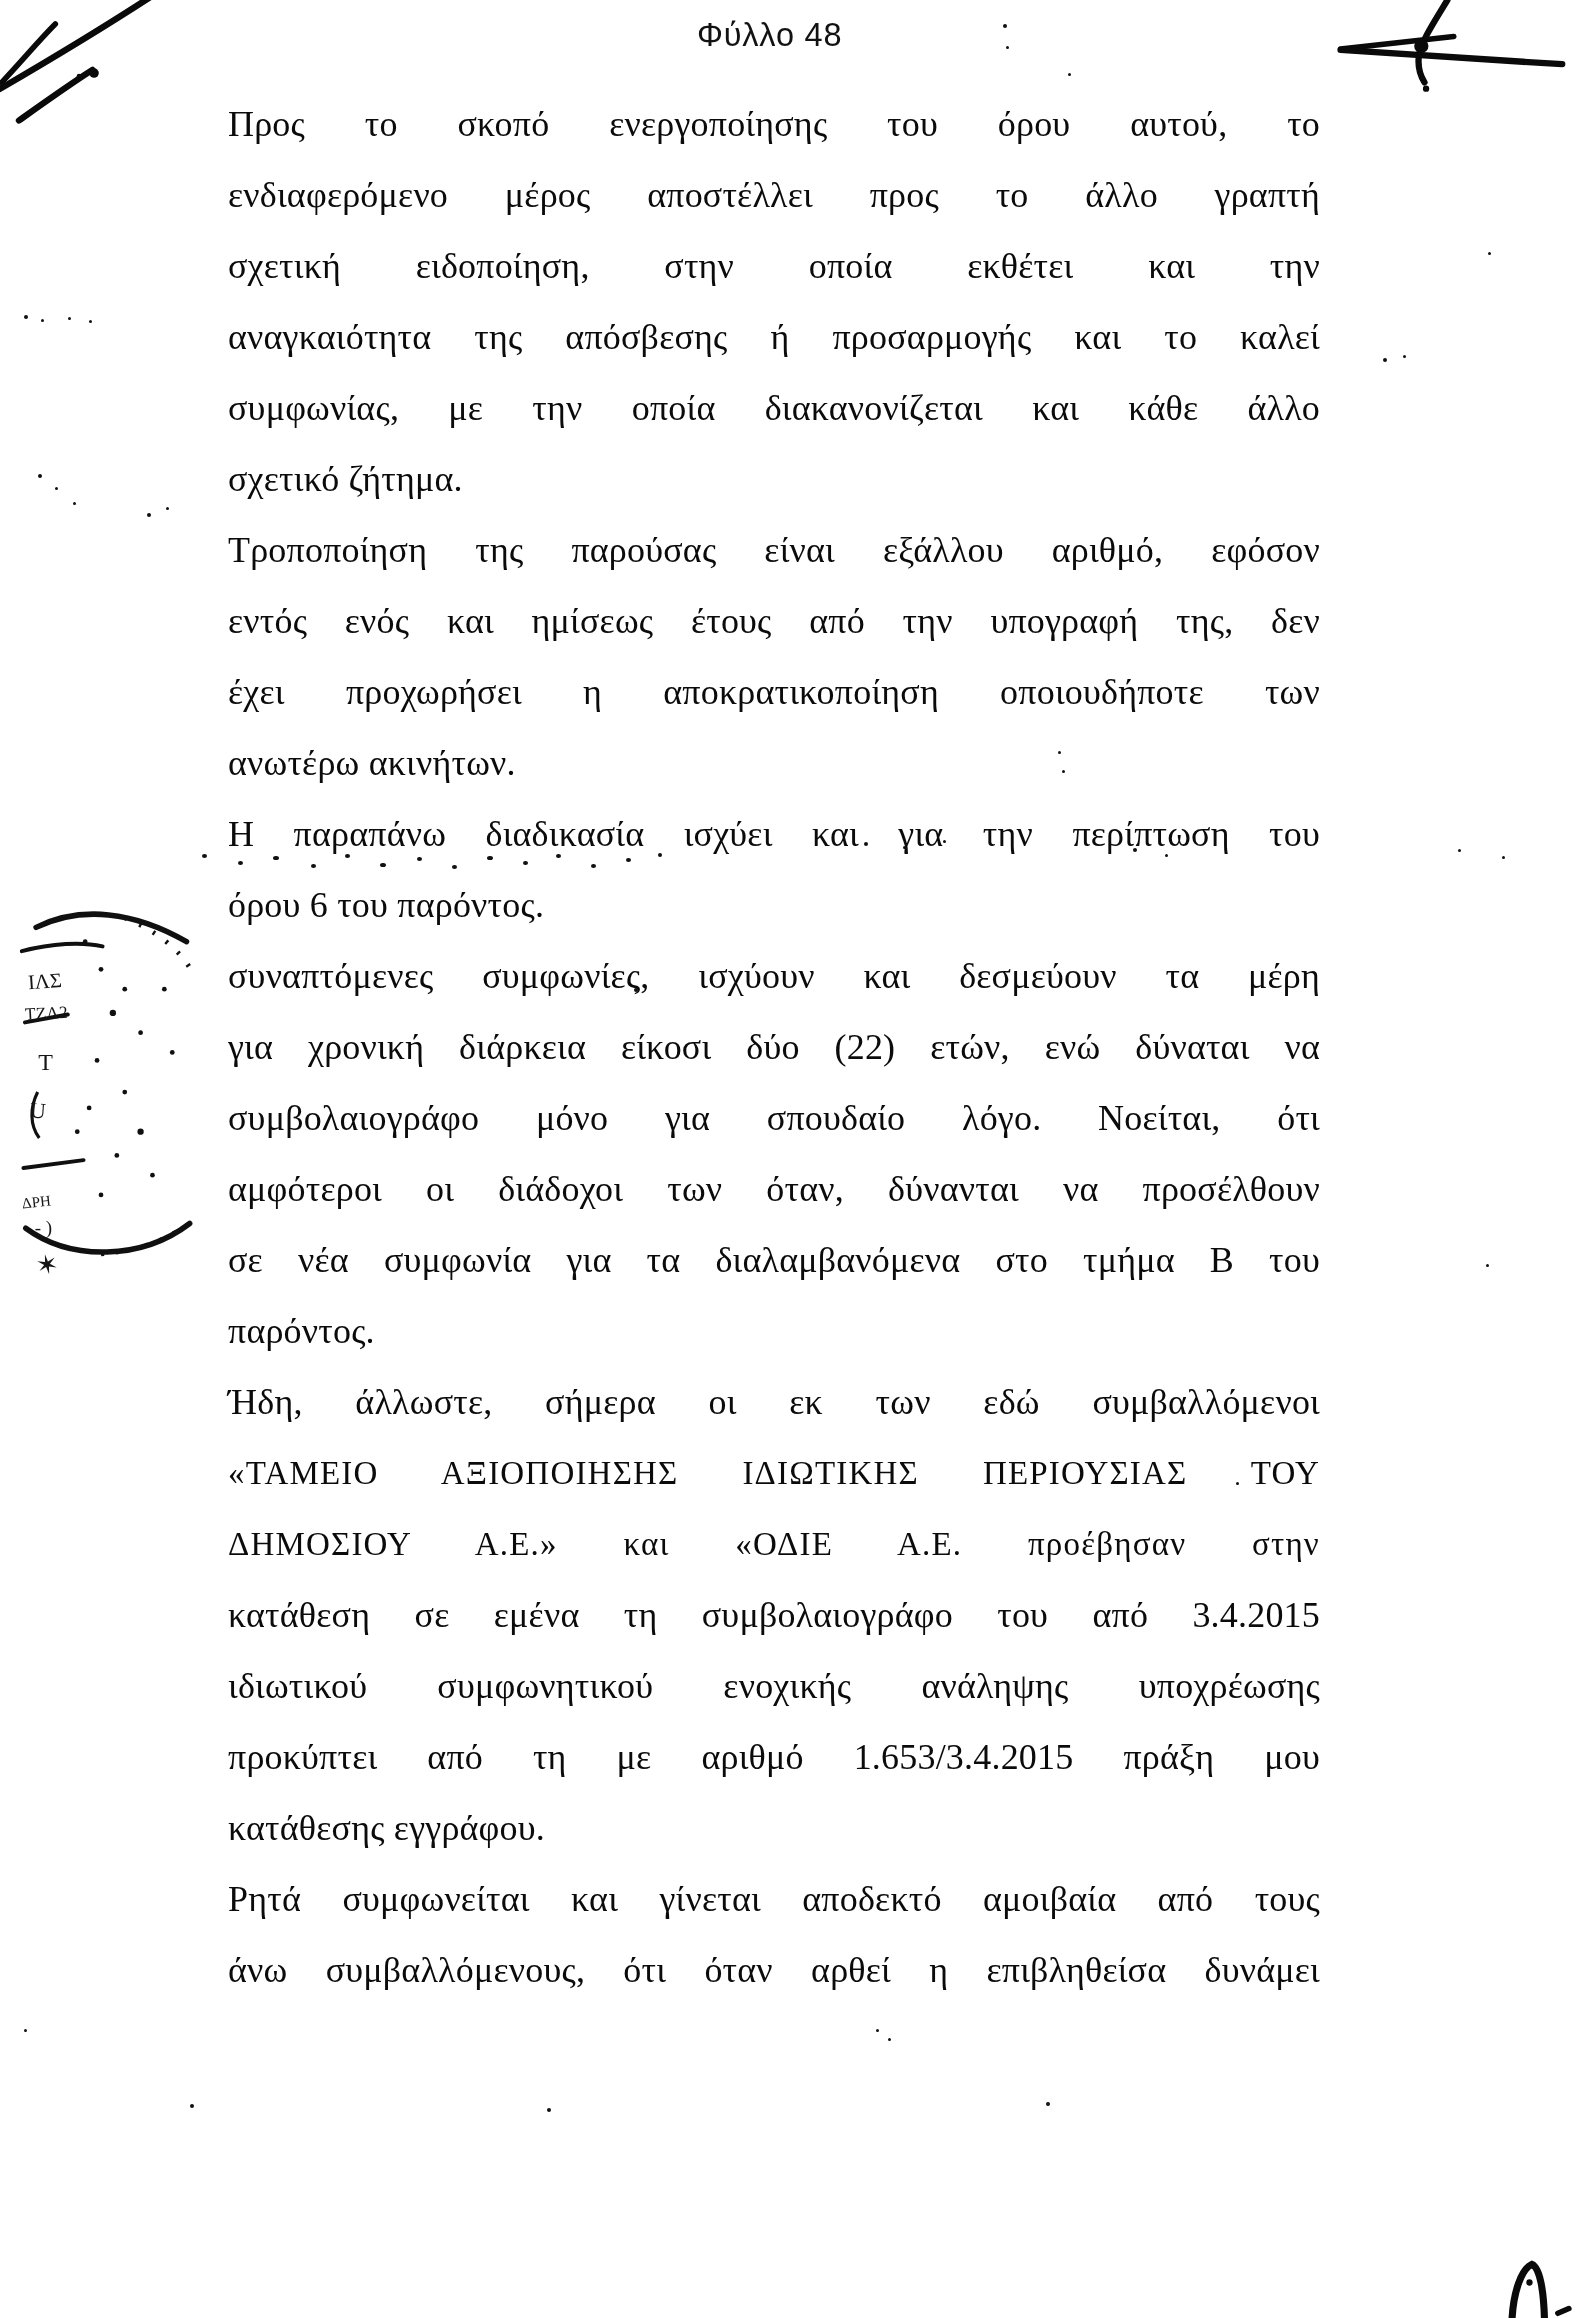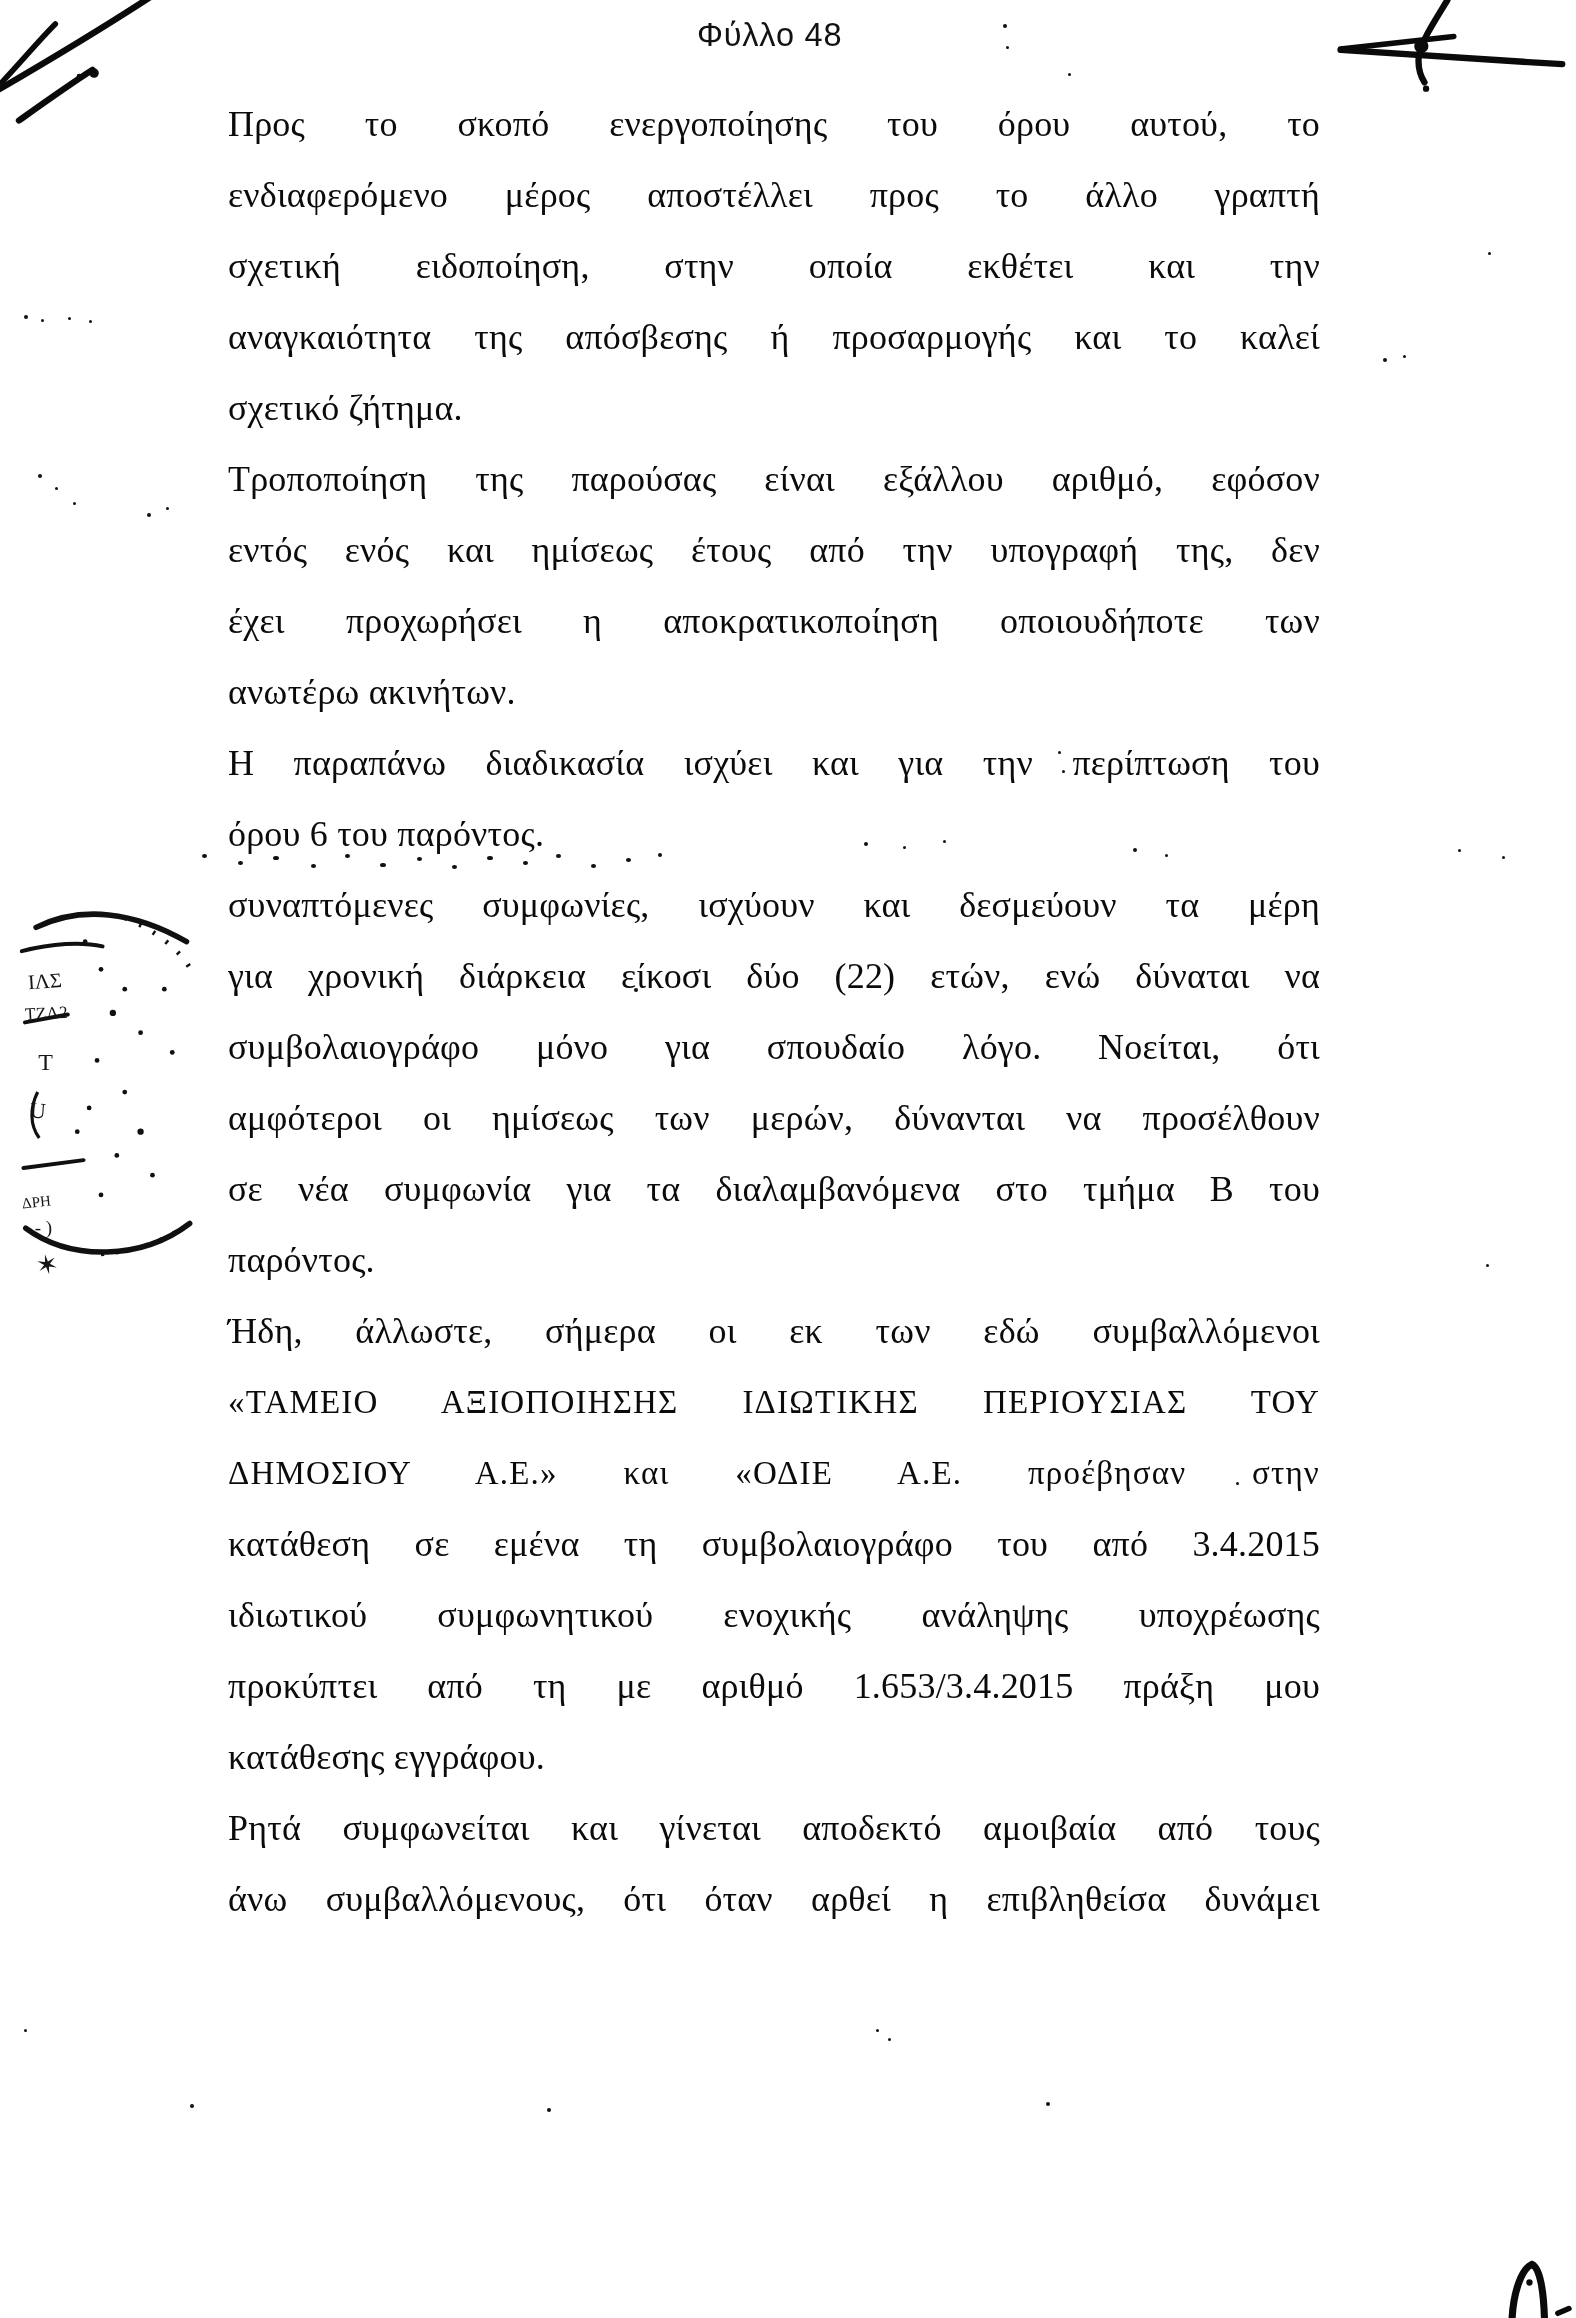--- a/index.html
+++ b/index.html
@@ -69,31 +69,32 @@
     </svg>
   </div>
 
   <div class="hdr">Φύλλο 48</div>
 
   <div class="body-text">
     <div class="ln">Προς το σκοπό ενεργοποίησης του όρου αυτού, το</div>
     <div class="ln">ενδιαφερόμενο μέρος αποστέλλει προς το άλλο γραπτή</div>
     <div class="ln">σχετική ειδοποίηση, στην οποία εκθέτει και την</div>
     <div class="ln">αναγκαιότητα της απόσβεσης ή προσαρμογής και το καλεί</div>
+    <div class="ln">συμφωνίας, με την οποία διακανονίζεται και κάθε άλλο</div>
     <div class="ln end">σχετικό ζήτημα.</div>
     <div class="ln">Τροποποίηση της παρούσας είναι εξάλλου αριθμό, εφόσον</div>
     <div class="ln">εντός ενός και ημίσεως έτους από την υπογραφή της, δεν</div>
     <div class="ln">έχει προχωρήσει η αποκρατικοποίηση οποιουδήποτε των</div>
     <div class="ln end">ανωτέρω ακινήτων.</div>
     <div class="ln">Η παραπάνω διαδικασία ισχύει και για την περίπτωση του</div>
     <div class="ln end">όρου 6 του παρόντος.</div>
     <div class="ln">συναπτόμενες συμφωνίες, ισχύουν και δεσμεύουν τα μέρη</div>
     <div class="ln">για χρονική διάρκεια είκοσι δύο (22) ετών, ενώ δύναται να</div>
     <div class="ln">συμβολαιογράφο μόνο για σπουδαίο λόγο. Νοείται, ότι</div>
-    <div class="ln">αμφότεροι οι ημίσεως των μερών, δύνανται να προσέλθουν</div>
+    <div class="ln">αμφότεροι οι διάδοχοι των όταν, δύνανται να προσέλθουν</div>
     <div class="ln">σε νέα συμφωνία για τα διαλαμβανόμενα στο τμήμα Β του</div>
     <div class="ln end">παρόντος.</div>
     <div class="ln">Ήδη, άλλωστε, σήμερα οι εκ των εδώ συμβαλλόμενοι</div>
     <div class="ln caps">«ΤΑΜΕΙΟ ΑΞΙΟΠΟΙΗΣΗΣ ΙΔΙΩΤΙΚΗΣ ΠΕΡΙΟΥΣΙΑΣ ΤΟΥ</div>
     <div class="ln caps">ΔΗΜΟΣΙΟΥ Α.Ε.» και «ΟΔΙΕ Α.Ε. προέβησαν στην</div>
     <div class="ln">κατάθεση σε εμένα τη συμβολαιογράφο του από 3.4.2015</div>
     <div class="ln">ιδιωτικού συμφωνητικού ενοχικής ανάληψης υποχρέωσης</div>
     <div class="ln">προκύπτει από τη με αριθμό 1.653/3.4.2015 πράξη μου</div>
     <div class="ln end">κατάθεσης εγγράφου.</div>
     <div class="ln">Ρητά συμφωνείται και γίνεται αποδεκτό αμοιβαία από τους</div>

